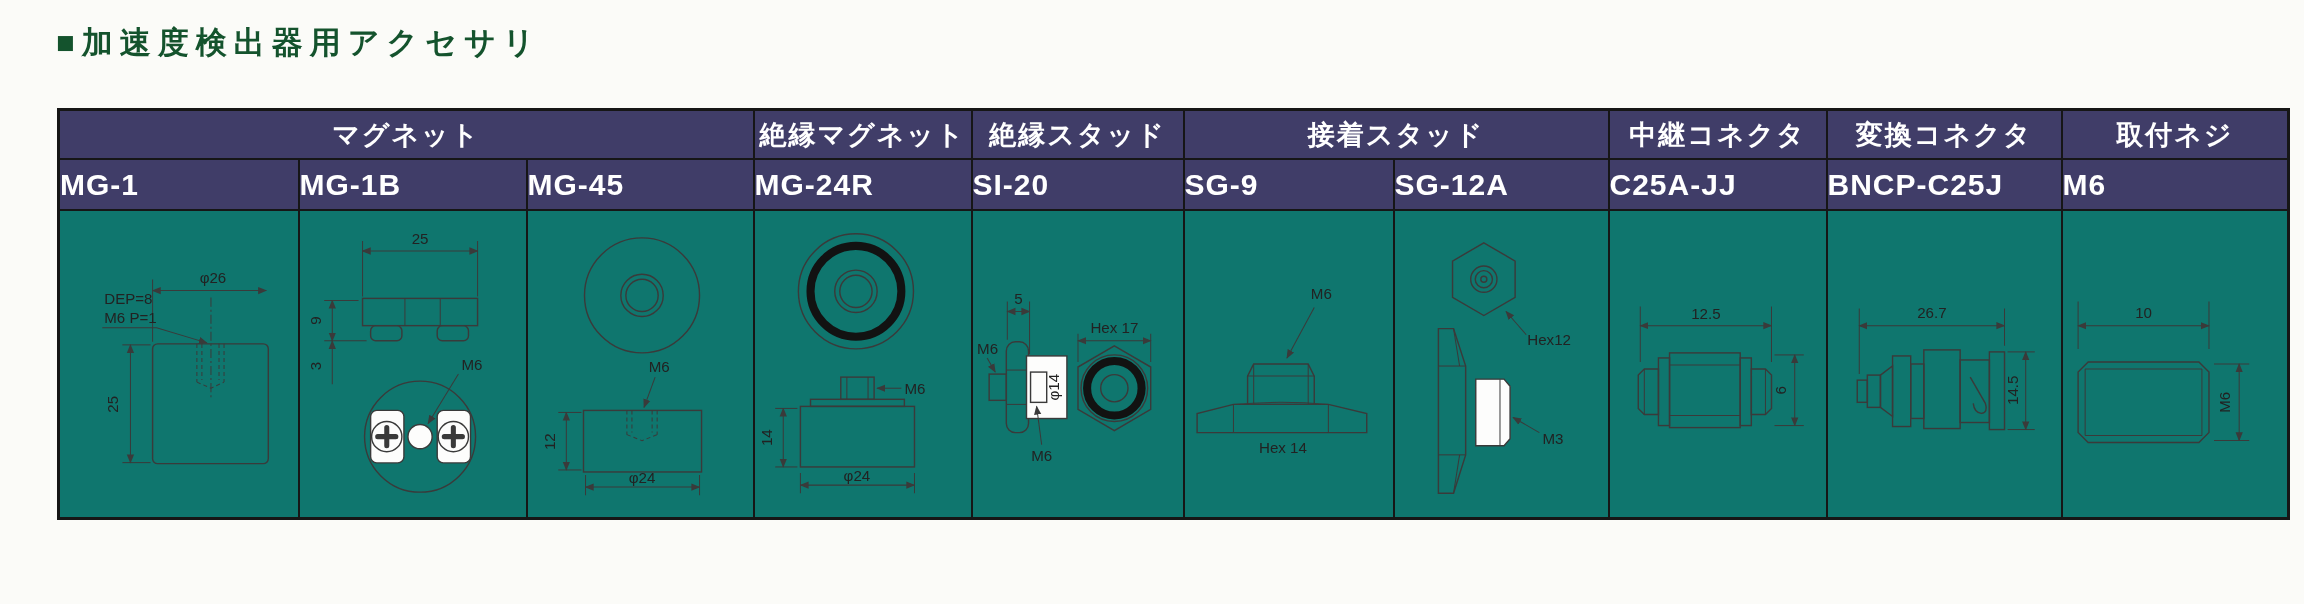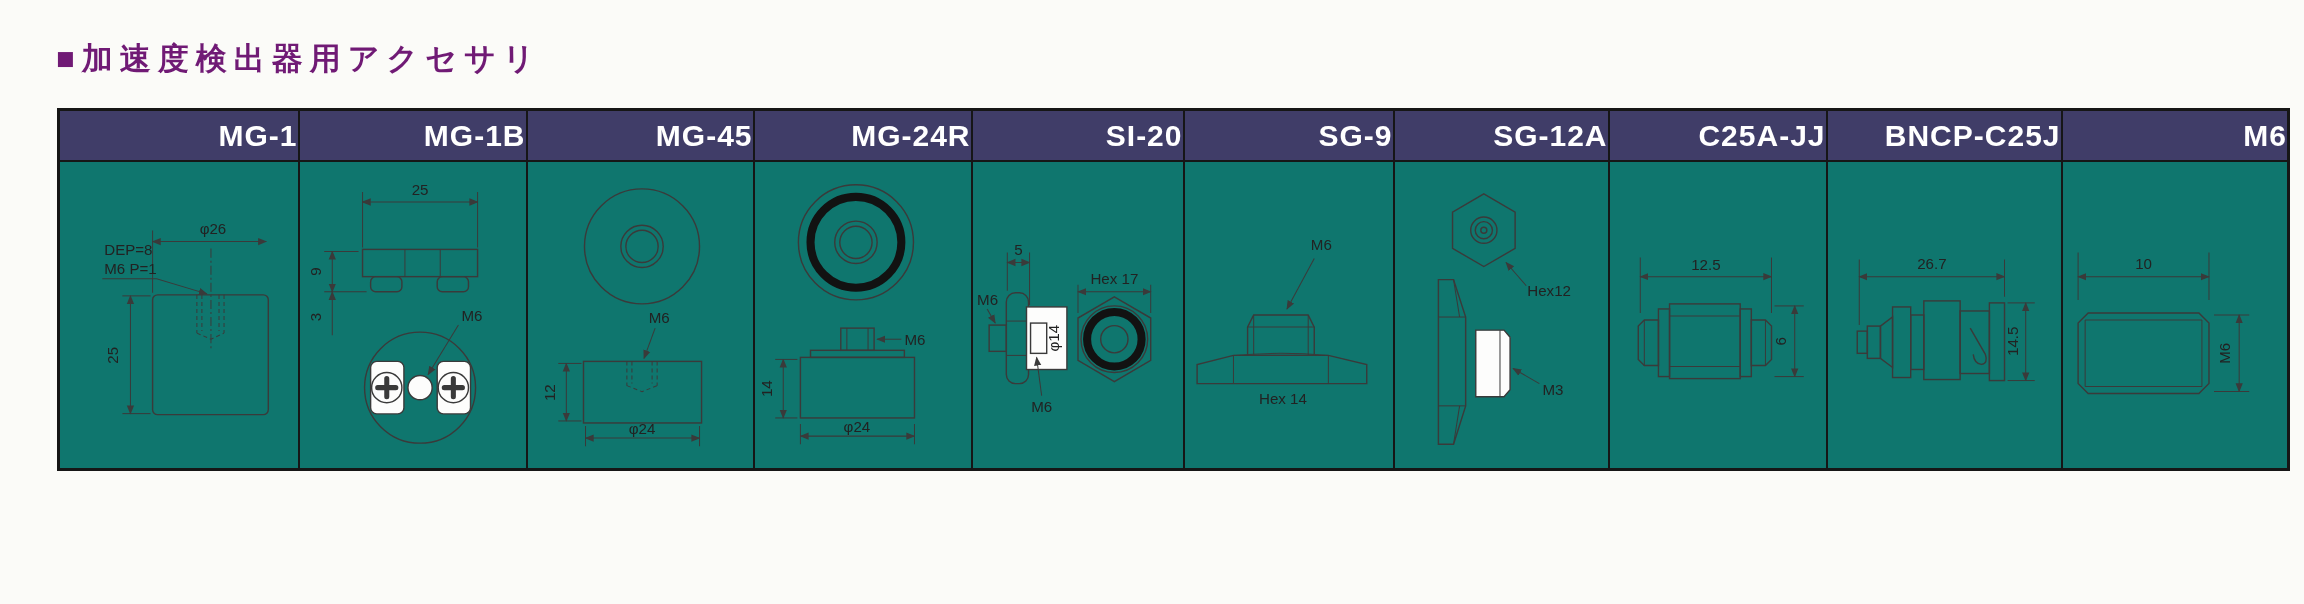--- a/index.html
+++ b/index.html
@@ -2,43 +2,43 @@
 <html><head>
 <meta charset="utf-8">
 <style>
   html,body{margin:0;padding:0;}
   body{
     width:2304px;height:604px;position:relative;overflow:hidden;
     background:#fbfbf8;
     font-family:"Liberation Sans","DejaVu Sans",sans-serif;
   }
   .page-title{
-    position:absolute;left:56px;top:38px;
-    font-size:31px;font-weight:bold;color:#701a75;
+    position:absolute;left:56px;top:22px;
+    font-size:31px;font-weight:bold;color:#14532d;
     letter-spacing:7px;white-space:nowrap;
   }
   table.catalog{
     position:absolute;left:57px;top:108px;
     border-collapse:collapse;table-layout:fixed;
     width:2230px;
     background:#fdfdfc;
     border:3px solid #161616;
   }
   table.catalog th, table.catalog td{
     border:2px solid #161616;padding:0;margin:0;
   }
   th.cat{
     background:#403d68;color:#fff;
     font-size:27px;font-weight:bold;letter-spacing:2px;
     height:47px;text-align:center;vertical-align:middle;
   }
   th.model{
     background:#403d68;color:#fff;
     font-size:30px;font-weight:bold;letter-spacing:1px;
-    height:49px;text-align:right;vertical-align:middle;
+    height:49px;text-align:left;vertical-align:middle;
   }
   td.draw{height:306px;background:#0f766e;vertical-align:middle;}
   td.draw svg{display:block;width:100%;height:100%;}
   
   .ol{fill:none;stroke:#3a3a3a;stroke-width:1.4;}
   .olf{fill:#fdfdfc;stroke:#3a3a3a;stroke-width:1.4;}
   .dl{fill:none;stroke:#3a3a3a;stroke-width:1;}
   .dash{stroke-dasharray:4 3;}
   .cl{stroke-dasharray:9 3 2 3;}
   .thickring{fill:none;stroke:#121212;stroke-width:8;}
@@ -56,20 +56,29 @@
       <col style="width:227px">
     <col style="width:218px">
       <col style="width:212px">
       <col style="width:210px">
     <col style="width:215px">
       <col style="width:218px">
       <col style="width:235px">
     <col style="width:227px">
   </colgroup>
   <tbody>
+      <tr>
+    <th class="cat" colspan="3">マグネット</th>
+    <th class="cat">絶縁マグネット</th>
+    <th class="cat">絶縁スタッド</th>
+    <th class="cat" colspan="2">接着スタッド</th>
+    <th class="cat">中継コネクタ</th>
+    <th class="cat">変換コネクタ</th>
+    <th class="cat">取付ネジ</th>
+  </tr>
   <tr>
     <th class="model">MG-1</th>
     <th class="model">MG-1B</th>
     <th class="model">MG-45</th>
     <th class="model">MG-24R</th>
     <th class="model">SI-20</th>
     <th class="model">SG-9</th>
     <th class="model">SG-12A</th>
     <th class="model">C25A-JJ</th>
     <th class="model">BNCP-C25J</th>

